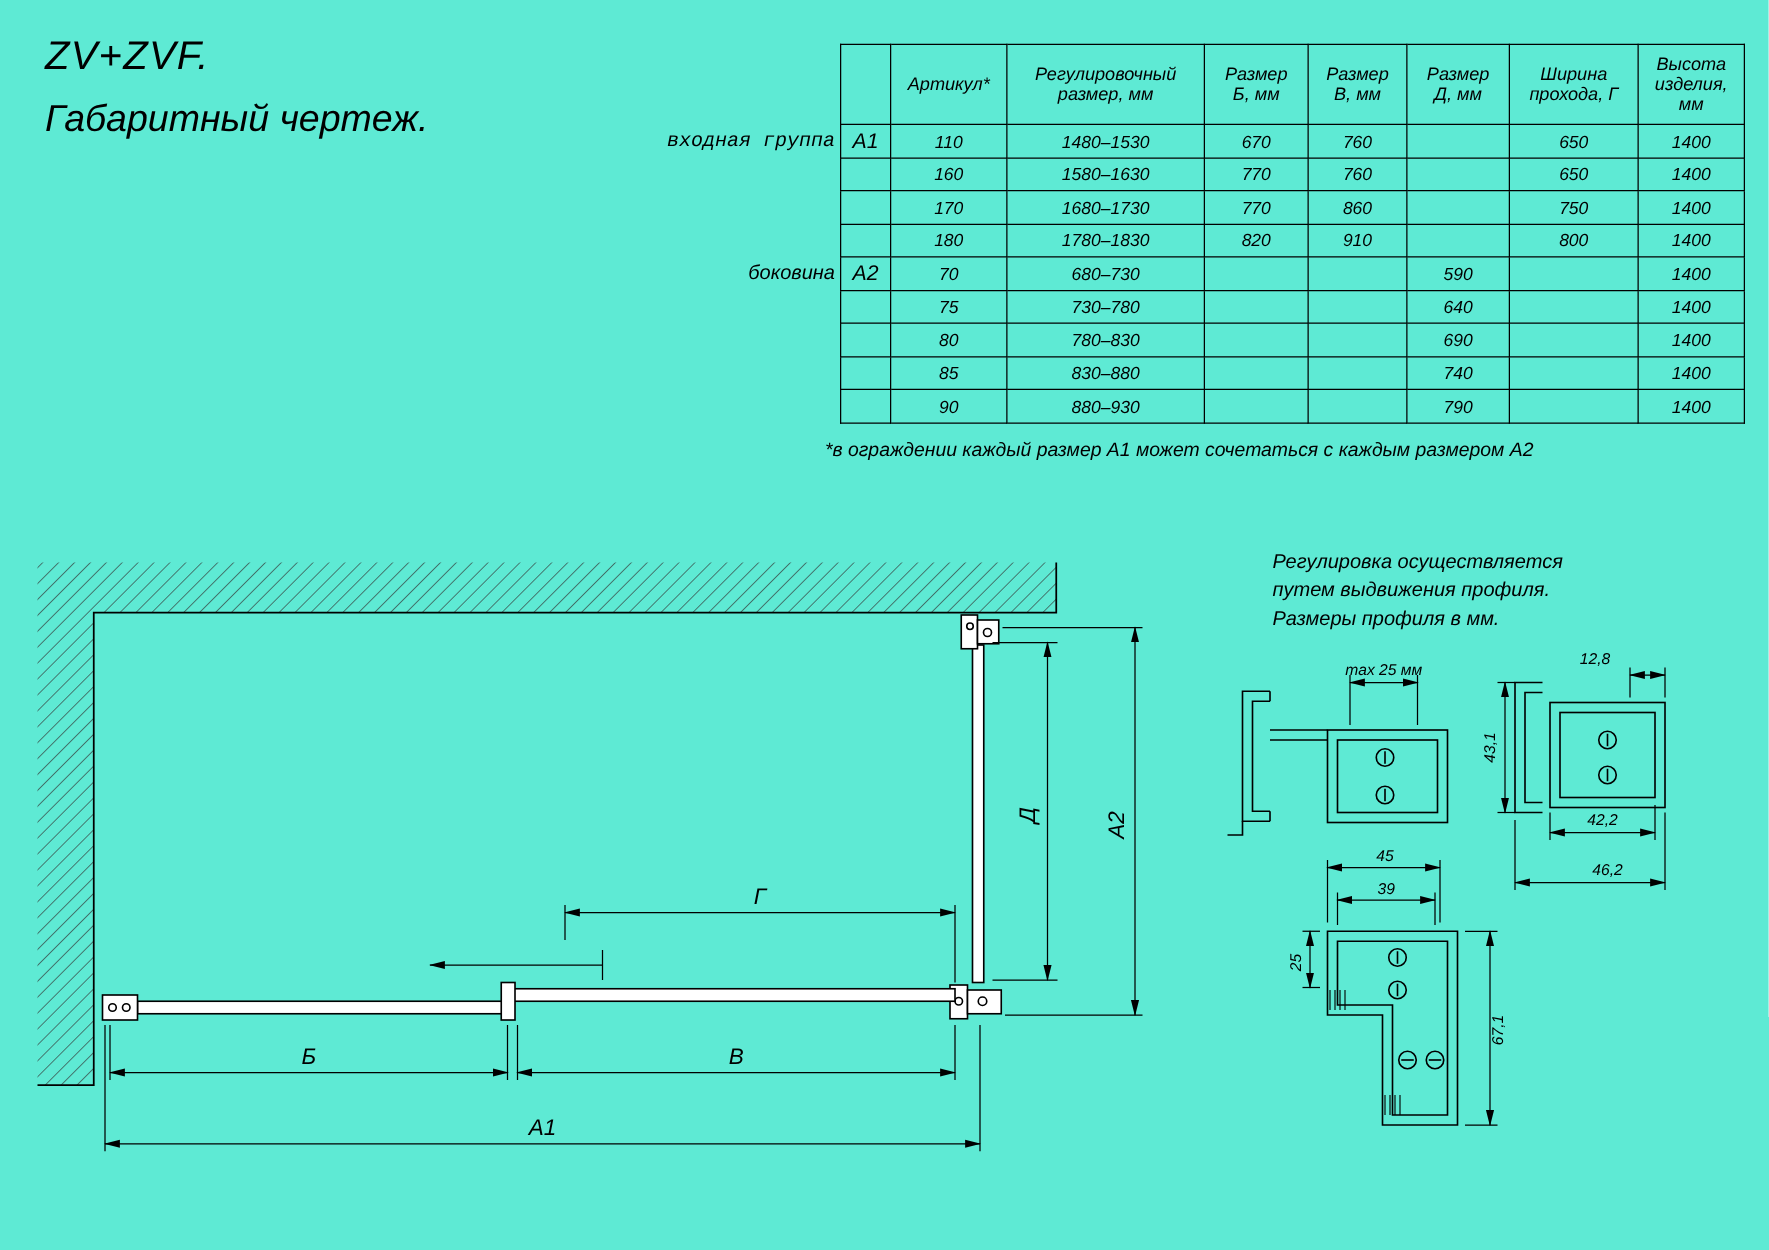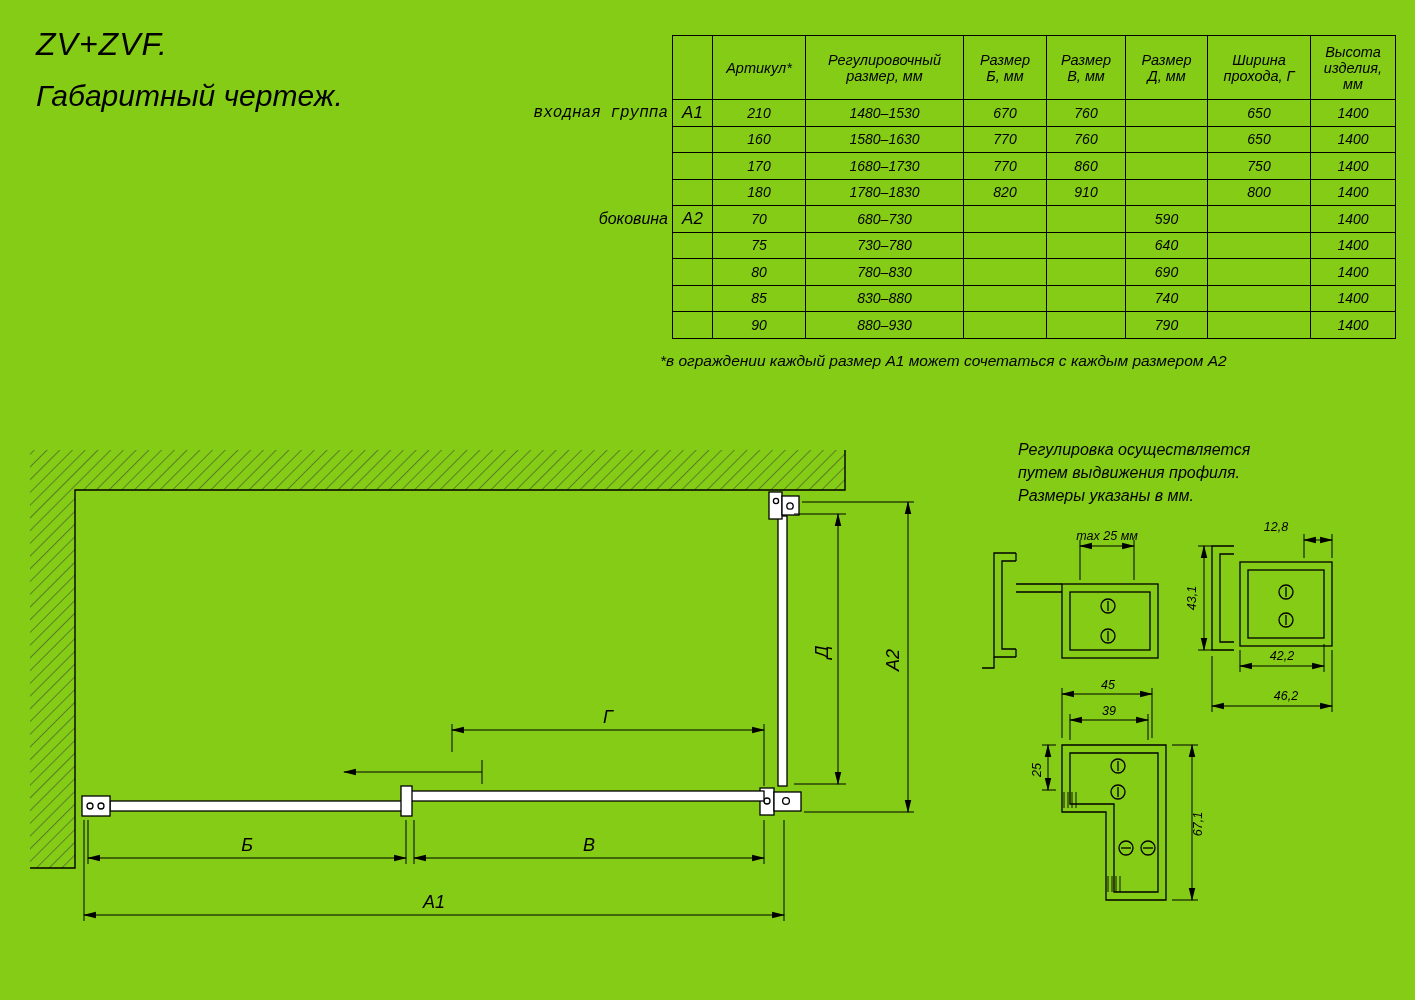--- a/index.html
+++ b/index.html
@@ -1,18 +1,18 @@
 <!DOCTYPE html>
 <html><head>
 <meta charset="utf-8">
 <style>
   * { margin:0; padding:0; box-sizing:border-box; }
   html,body { background:#fff; }
   .page {
-    position:relative; width:1415px; height:1000px; background:#84cc16;
+    position:relative; width:1415px; height:1000px; background:#5eead4;
     font-family:"Liberation Sans", sans-serif; color:#000; overflow:hidden;
   }
   .title-block { position:absolute; left:36px; top:26px; font-style:italic; }
   .title-product { font-size:32px; margin-bottom:16px; letter-spacing:1px; }
   .title-sub { font-size:30px; margin-bottom:7px; }
 
   .spec-table {
     position:absolute; left:672px; top:35px; border-collapse:collapse;
     table-layout:fixed; font-style:italic;
   }
@@ -69,21 +69,21 @@
       <th>Размер
 Д, мм</th>
       <th>Ширина
 прохода, Г</th>
       <th>Высота
 изделия,
 мм</th>
     </tr>
     <tr>
       <td class="code">А1</td>
-      <td>210</td>
+      <td>110</td>
       <td>1480–1530</td>
       <td>670</td>
       <td>760</td>
       <td></td>
       <td>650</td>
       <td>1400</td>
     </tr>
     <tr>
       <td class="code"></td>
       <td>160</td>
@@ -168,21 +168,21 @@
     </table>
 
   <div class="row-label" style="right:747px; top:104px;font-family:Liberation Mono, monospace;">входная группа</div>
   <div class="row-label" style="right:747px; top:210px;">боковина</div>
 
   <div class="footnote">*в ограждении каждый размер А1 может сочетаться с каждым размером А2</div>
 
   <div class="note-block">
     <div>Регулировка осуществляется</div>
     <div>путем выдвижения профиля.</div>
-    <div>Размеры указаны в мм.</div>
+    <div>Размеры профиля в мм.</div>
   </div>
 
   <svg class="drawing" width="1415" height="1000" viewBox="0 0 1415 1000">
     <defs>
       <pattern id="hatch" width="9" height="9" patternUnits="userSpaceOnUse" patternTransform="rotate(45)">
         <line x1="0" y1="0" x2="0" y2="9" stroke="#333" stroke-width="1"></line>
       </pattern>
       <marker id="arr" viewBox="0 0 12 8" refX="11" refY="4" markerWidth="13" markerHeight="9" orient="auto-start-reverse">
         <path d="M0,1 L12,4 L0,7 Z" fill="#000"></path>
       </marker>

